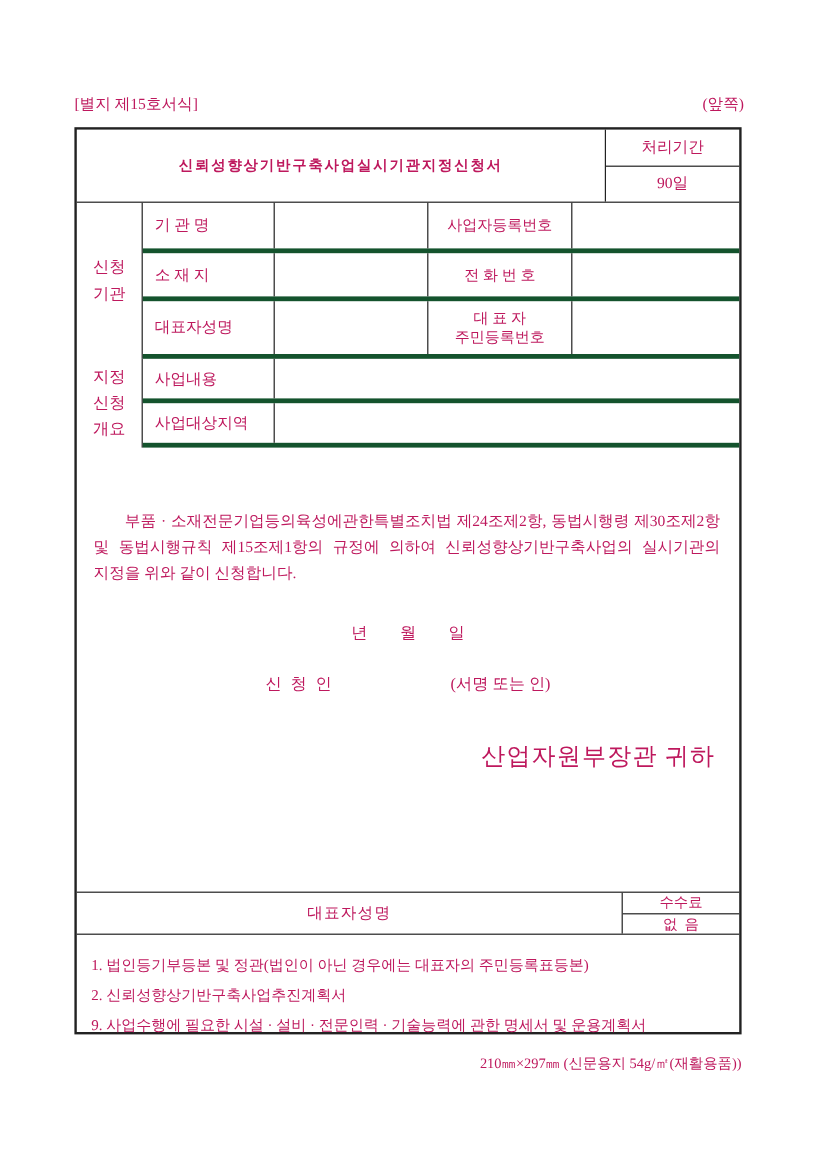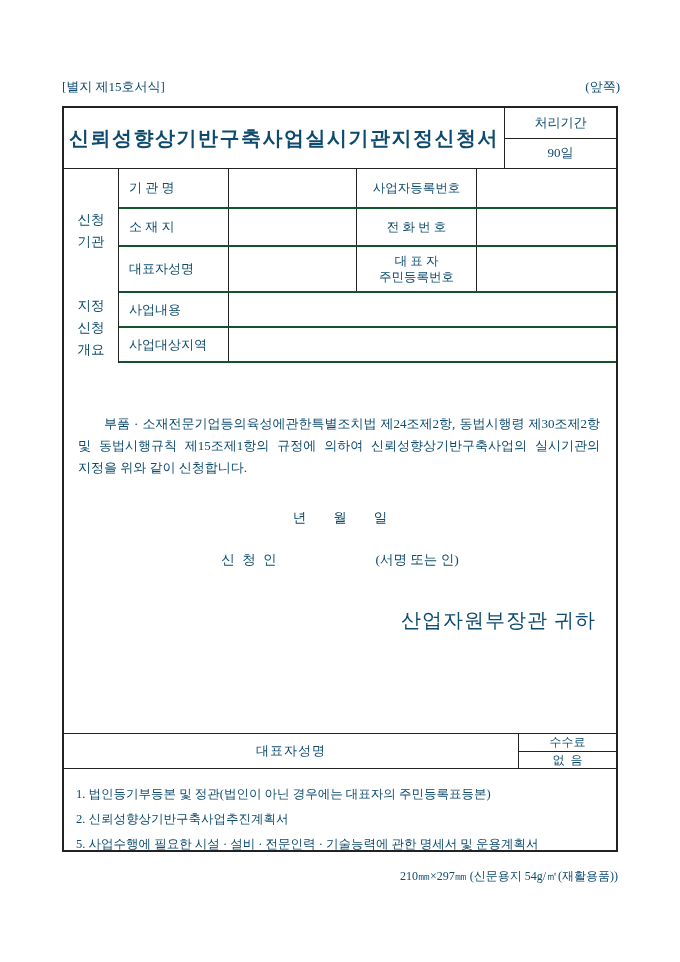--- a/index.html
+++ b/index.html
@@ -1,47 +1,47 @@
 <!DOCTYPE html>
 <html><head>
 <meta charset="utf-8">
 <style>
   html,body{margin:0;padding:0;background:#888;}
   .page{
     width:680px;height:962px;background:#ffffff;margin:0 auto;
-    font-family:"Liberation Serif","DejaVu Serif",serif;color:#0c4a6e;
+    font-family:"Liberation Serif","DejaVu Serif",serif;color:#be185d;
     position:relative;overflow:hidden;box-sizing:border-box;
   }
   .top-notes{
     display:flex;justify-content:space-between;
     margin:78px 60px 0 62px;font-size:13px;
   }
   .form-table{
     margin:10px 62px 0 62px;width:556px;box-sizing:border-box;
     border:2px solid #222;
   }
   .row{display:flex;}
   
   .title-row{height:60px;border-bottom:1px solid #222;}
   .title-cell{
     flex:1;display:flex;align-items:center;justify-content:center;
-    font-size:20px;font-weight:bold;letter-spacing:1.5px;
+    font-size:12px;font-weight:bold;letter-spacing:1.5px;
   }
   .period-cell{width:112px;border-left:1px solid #222;display:flex;flex-direction:column;box-sizing:border-box;}
   .period-top{flex:1;border-bottom:1px solid #222;display:flex;align-items:center;justify-content:center;font-size:13px;}
   .period-bottom{flex:1;display:flex;align-items:center;justify-content:center;font-size:13px;}
   
   .section{display:flex;}
   .section-label{
     width:55px;border-right:1px solid #222;box-sizing:border-box;
     display:flex;align-items:center;justify-content:center;text-align:center;
     font-size:13.5px;line-height:22px;white-space:pre-line;
   }
   .section-body{flex:1;display:flex;flex-direction:column;min-width:0;}
-  .frow{display:flex;border-bottom:2px solid #14532d;}
+  .frow{display:flex;border-bottom:4px solid #14532d;}
   .h38{height:38px;} .h44{height:44px;} .h36{height:36px;} .h33{height:33px;}
   .cell{box-sizing:border-box;display:flex;align-items:center;font-size:13px;}
   .label{width:110px;border-right:1px solid #222;padding-left:10px;}
   .value{width:128px;border-right:1px solid #222;}
   .rlabel{width:120px;border-right:1px solid #222;justify-content:center;text-align:center;white-space:pre-line;line-height:16px;font-size:12.5px;}
   .rvalue{flex:1;}
   .dvalue{flex:1;}
   
   .body-cell{height:321px;border-bottom:1px solid #222;box-sizing:border-box;}
   .declaration{
@@ -140,20 +140,20 @@
       <div class="attach-label">대표자성명</div>
       <div class="fee-box">
         <div class="fee-top">수수료</div>
         <div class="fee-bottom">없  음</div>
       </div>
     </div>
 
     <div class="list-cell">
       <div class="list-item">1. 법인등기부등본 및 정관(법인이 아닌 경우에는 대표자의 주민등록표등본)</div>
       <div class="list-item">2. 신뢰성향상기반구축사업추진계획서</div>
-      <div class="list-item">5. 사업수행에 필요한 시설 · 설비 · 전문인력 · 기술능력에 관한 명세서 및 운용계획서</div>
+      <div class="list-item">9. 사업수행에 필요한 시설 · 설비 · 전문인력 · 기술능력에 관한 명세서 및 운용계획서</div>
     </div>
 
   </div>
 
   <div class="bottom-note">210㎜×297㎜ (신문용지 54g/㎡(재활용품))</div>
 
 </div>
 
 </body></html>

